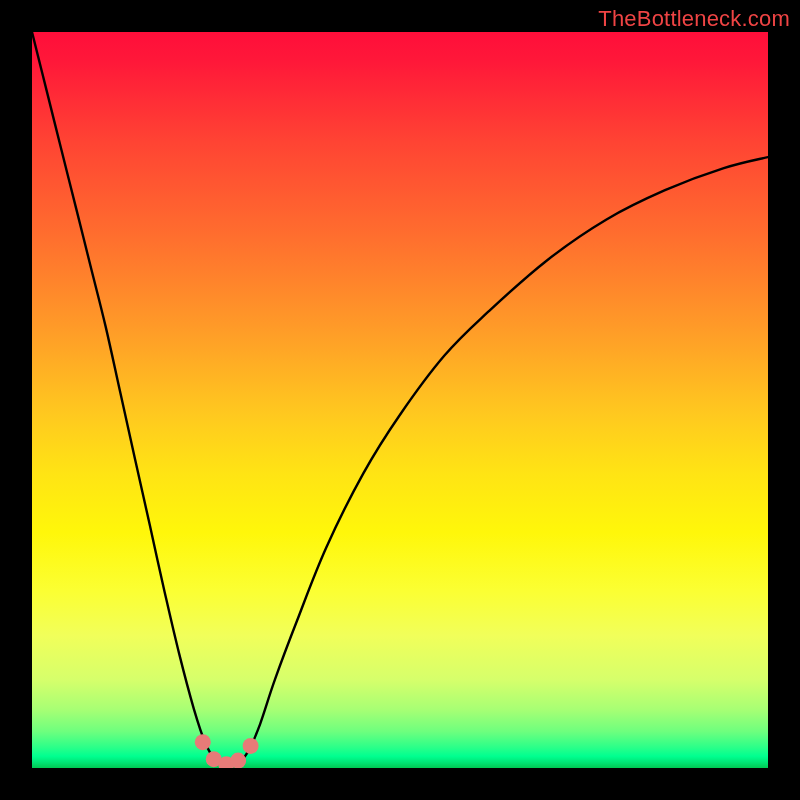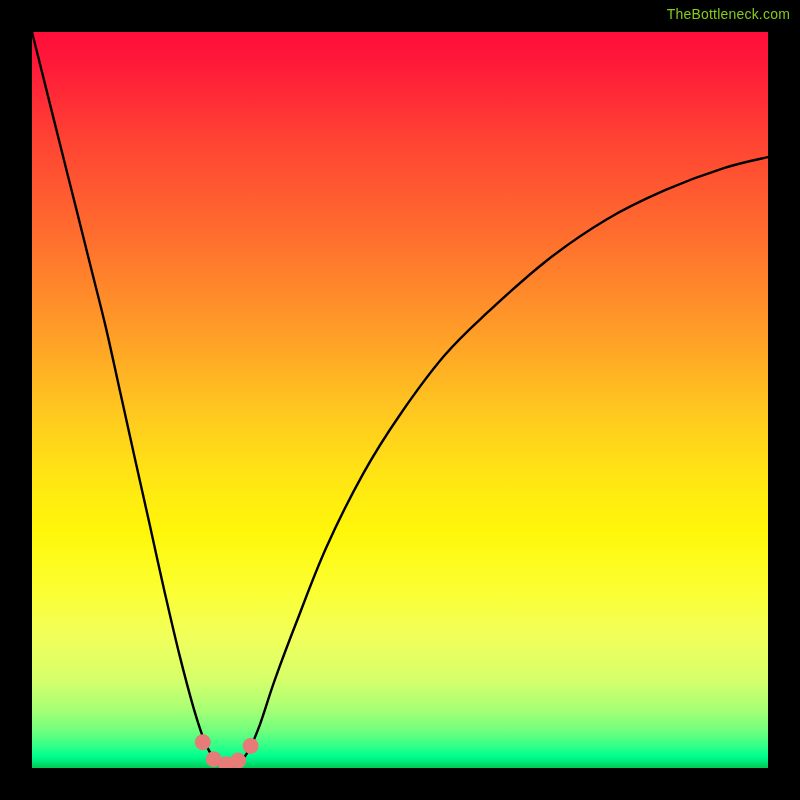--- a/index.html
+++ b/index.html
@@ -55,22 +55,22 @@
   .curve-layer {
     position: absolute;
     inset: 0;
     width: 736px;
     height: 736px;
   }
   .watermark {
     position: absolute;
     top: 6px;
     right: 10px;
-    color: #84cc16;
-    font-size: 14px;
+    color: #ef4444;
+    font-size: 22px;
     font-weight: 500;
     letter-spacing: 0.2px;
     font-family: Arial, Helvetica, sans-serif;
   }
 </style>
 </head>
 <body>
 
 <div class="frame">
 

